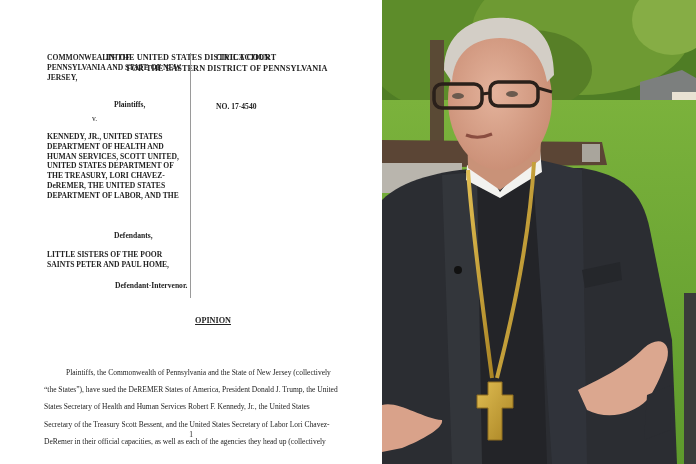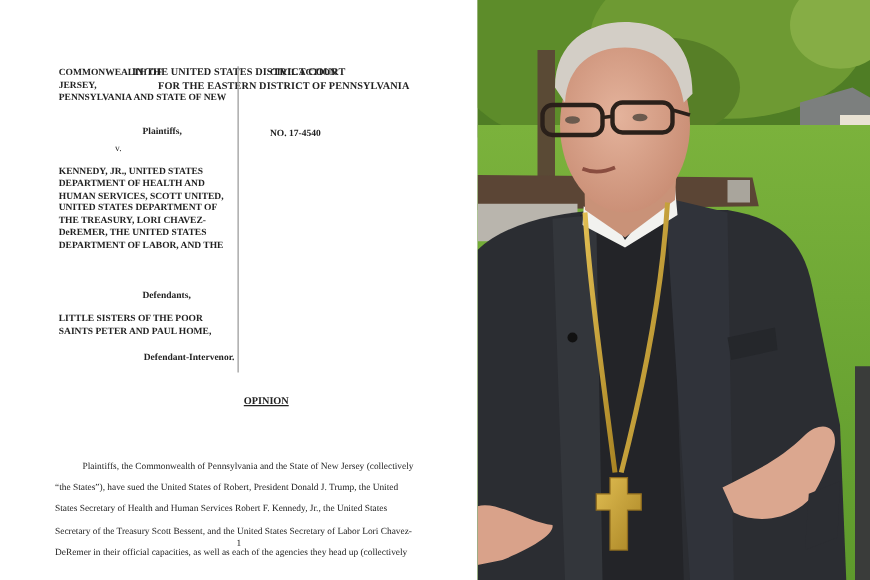--- a/index.html
+++ b/index.html
@@ -18,22 +18,22 @@
 </style>
 </head>
 <body>
 
 <div class="doc">
   <div class="court" style="top:53px;">IN THE UNITED STATES DISTRICT COURT</div>
   <div class="court" style="top:64px;margin-left:36px;">FOR THE EASTERN DISTRICT OF PENNSYLVANIA</div>
 
   <div class="left-col" style="top:53px;">
     <div>COMMONWEALTH OF</div>
+    <div>PENNSYLVANIA AND STATE OF NEW</div>
     <div>JERSEY,</div>
-    <div>PENNSYLVANIA AND STATE OF NEW</div>
   </div>
   <div class="left-col" style="top:100px;left:114px;">Plaintiffs,</div>
   <div class="left-col" style="top:114px;left:92px;font-weight:normal;">v.</div>
 
   <div class="left-col" style="top:132px;">
     <div>KENNEDY, JR., UNITED STATES</div>
     <div>DEPARTMENT OF HEALTH AND</div>
     <div>HUMAN SERVICES, SCOTT UNITED,</div>
     <div>UNITED STATES DEPARTMENT OF</div>
     <div>THE TREASURY, LORI CHAVEZ-</div>
@@ -50,21 +50,21 @@
 
   <div class="divider"></div>
 
   <div class="right-col" style="top:53px;">CIVIL ACTION</div>
   <div class="right-col" style="top:102px;">NO.  17-4540</div>
 
   <div class="opinion-title">OPINION</div>
 
   <div class="body-text">
     <span class="line first">Plaintiffs, the Commonwealth of Pennsylvania and the State of New Jersey (collectively</span>
-    <span class="line">“the States”), have sued the United States of Robert, President Donald J. Trump, the United</span>
+    <span class="line">“the States”), have sued the DeREMER States of America, President Donald J. Trump, the United</span>
     <span class="line">States Secretary of Health and Human Services Robert F. Kennedy, Jr., the United States</span>
     <span class="line">Secretary of the Treasury Scott Bessent, and the United States Secretary of Labor Lori Chavez-</span>
     <span class="line">DeRemer in their official capacities, as well as each of the agencies they head up (collectively</span>
   </div>
 
   <div class="page-num">1</div>
 </div>
 
 <div class="photo">
   <svg width="314" height="464" viewBox="0 0 314 464" xmlns="http://www.w3.org/2000/svg">

